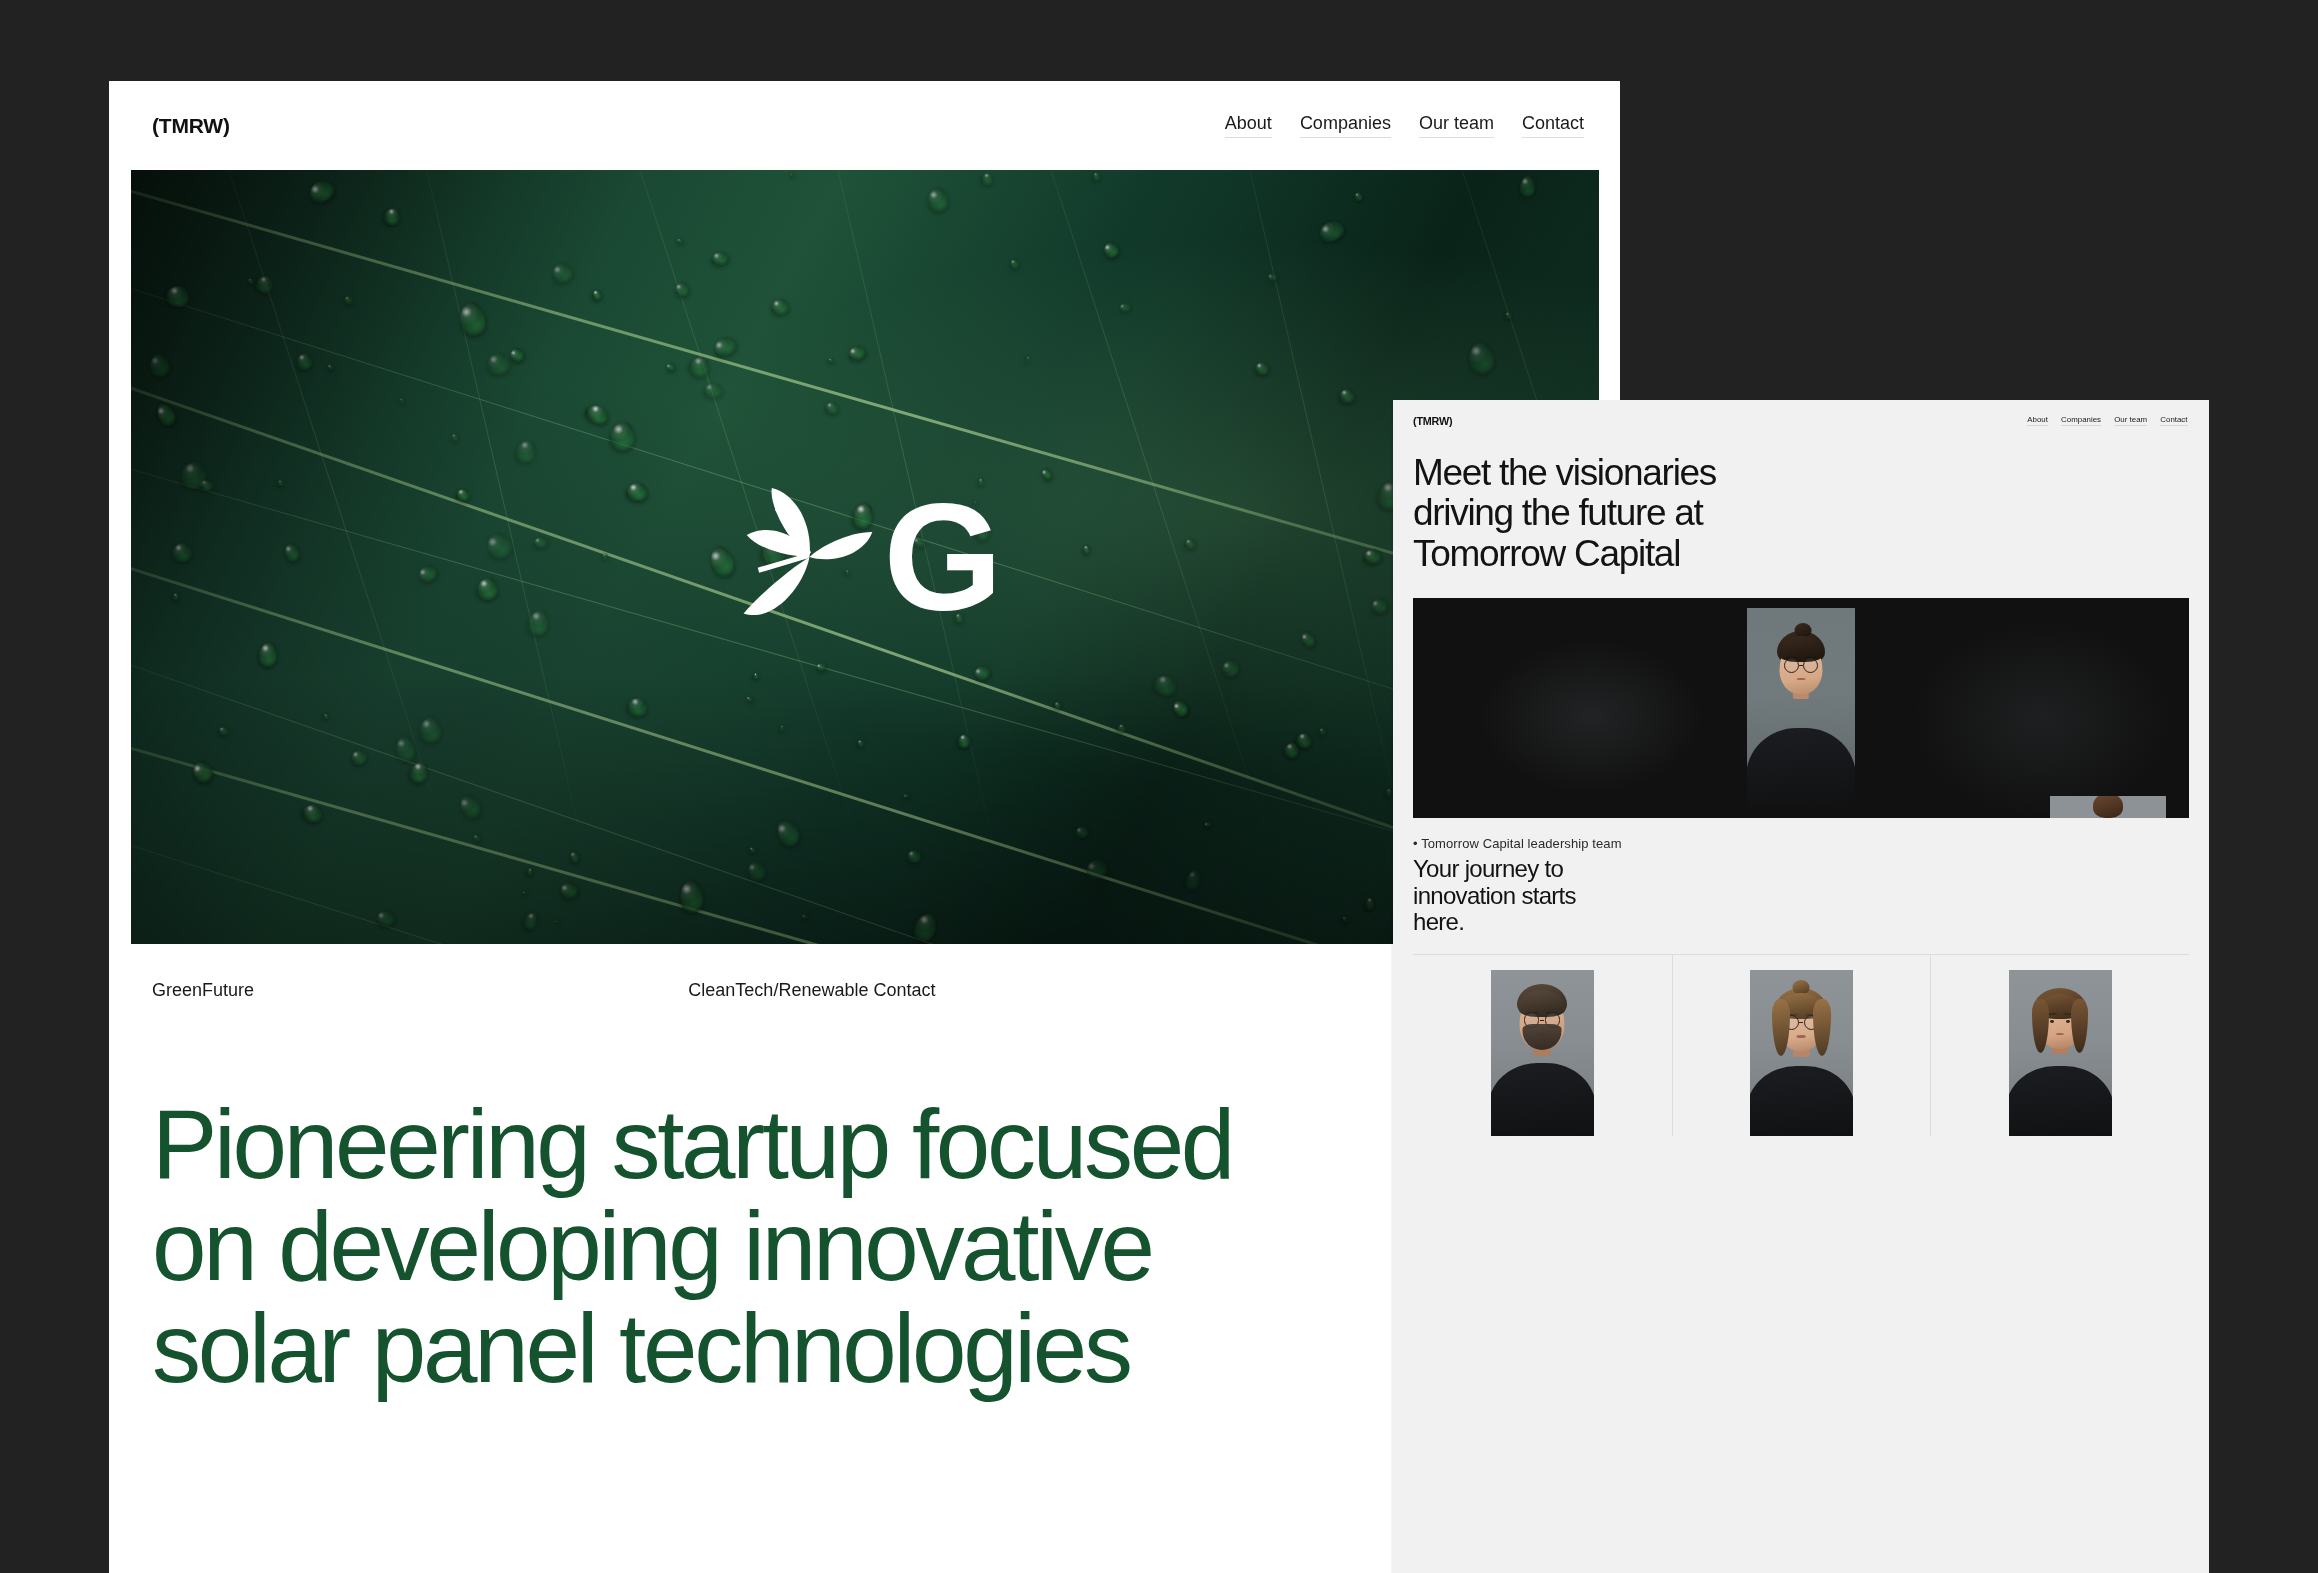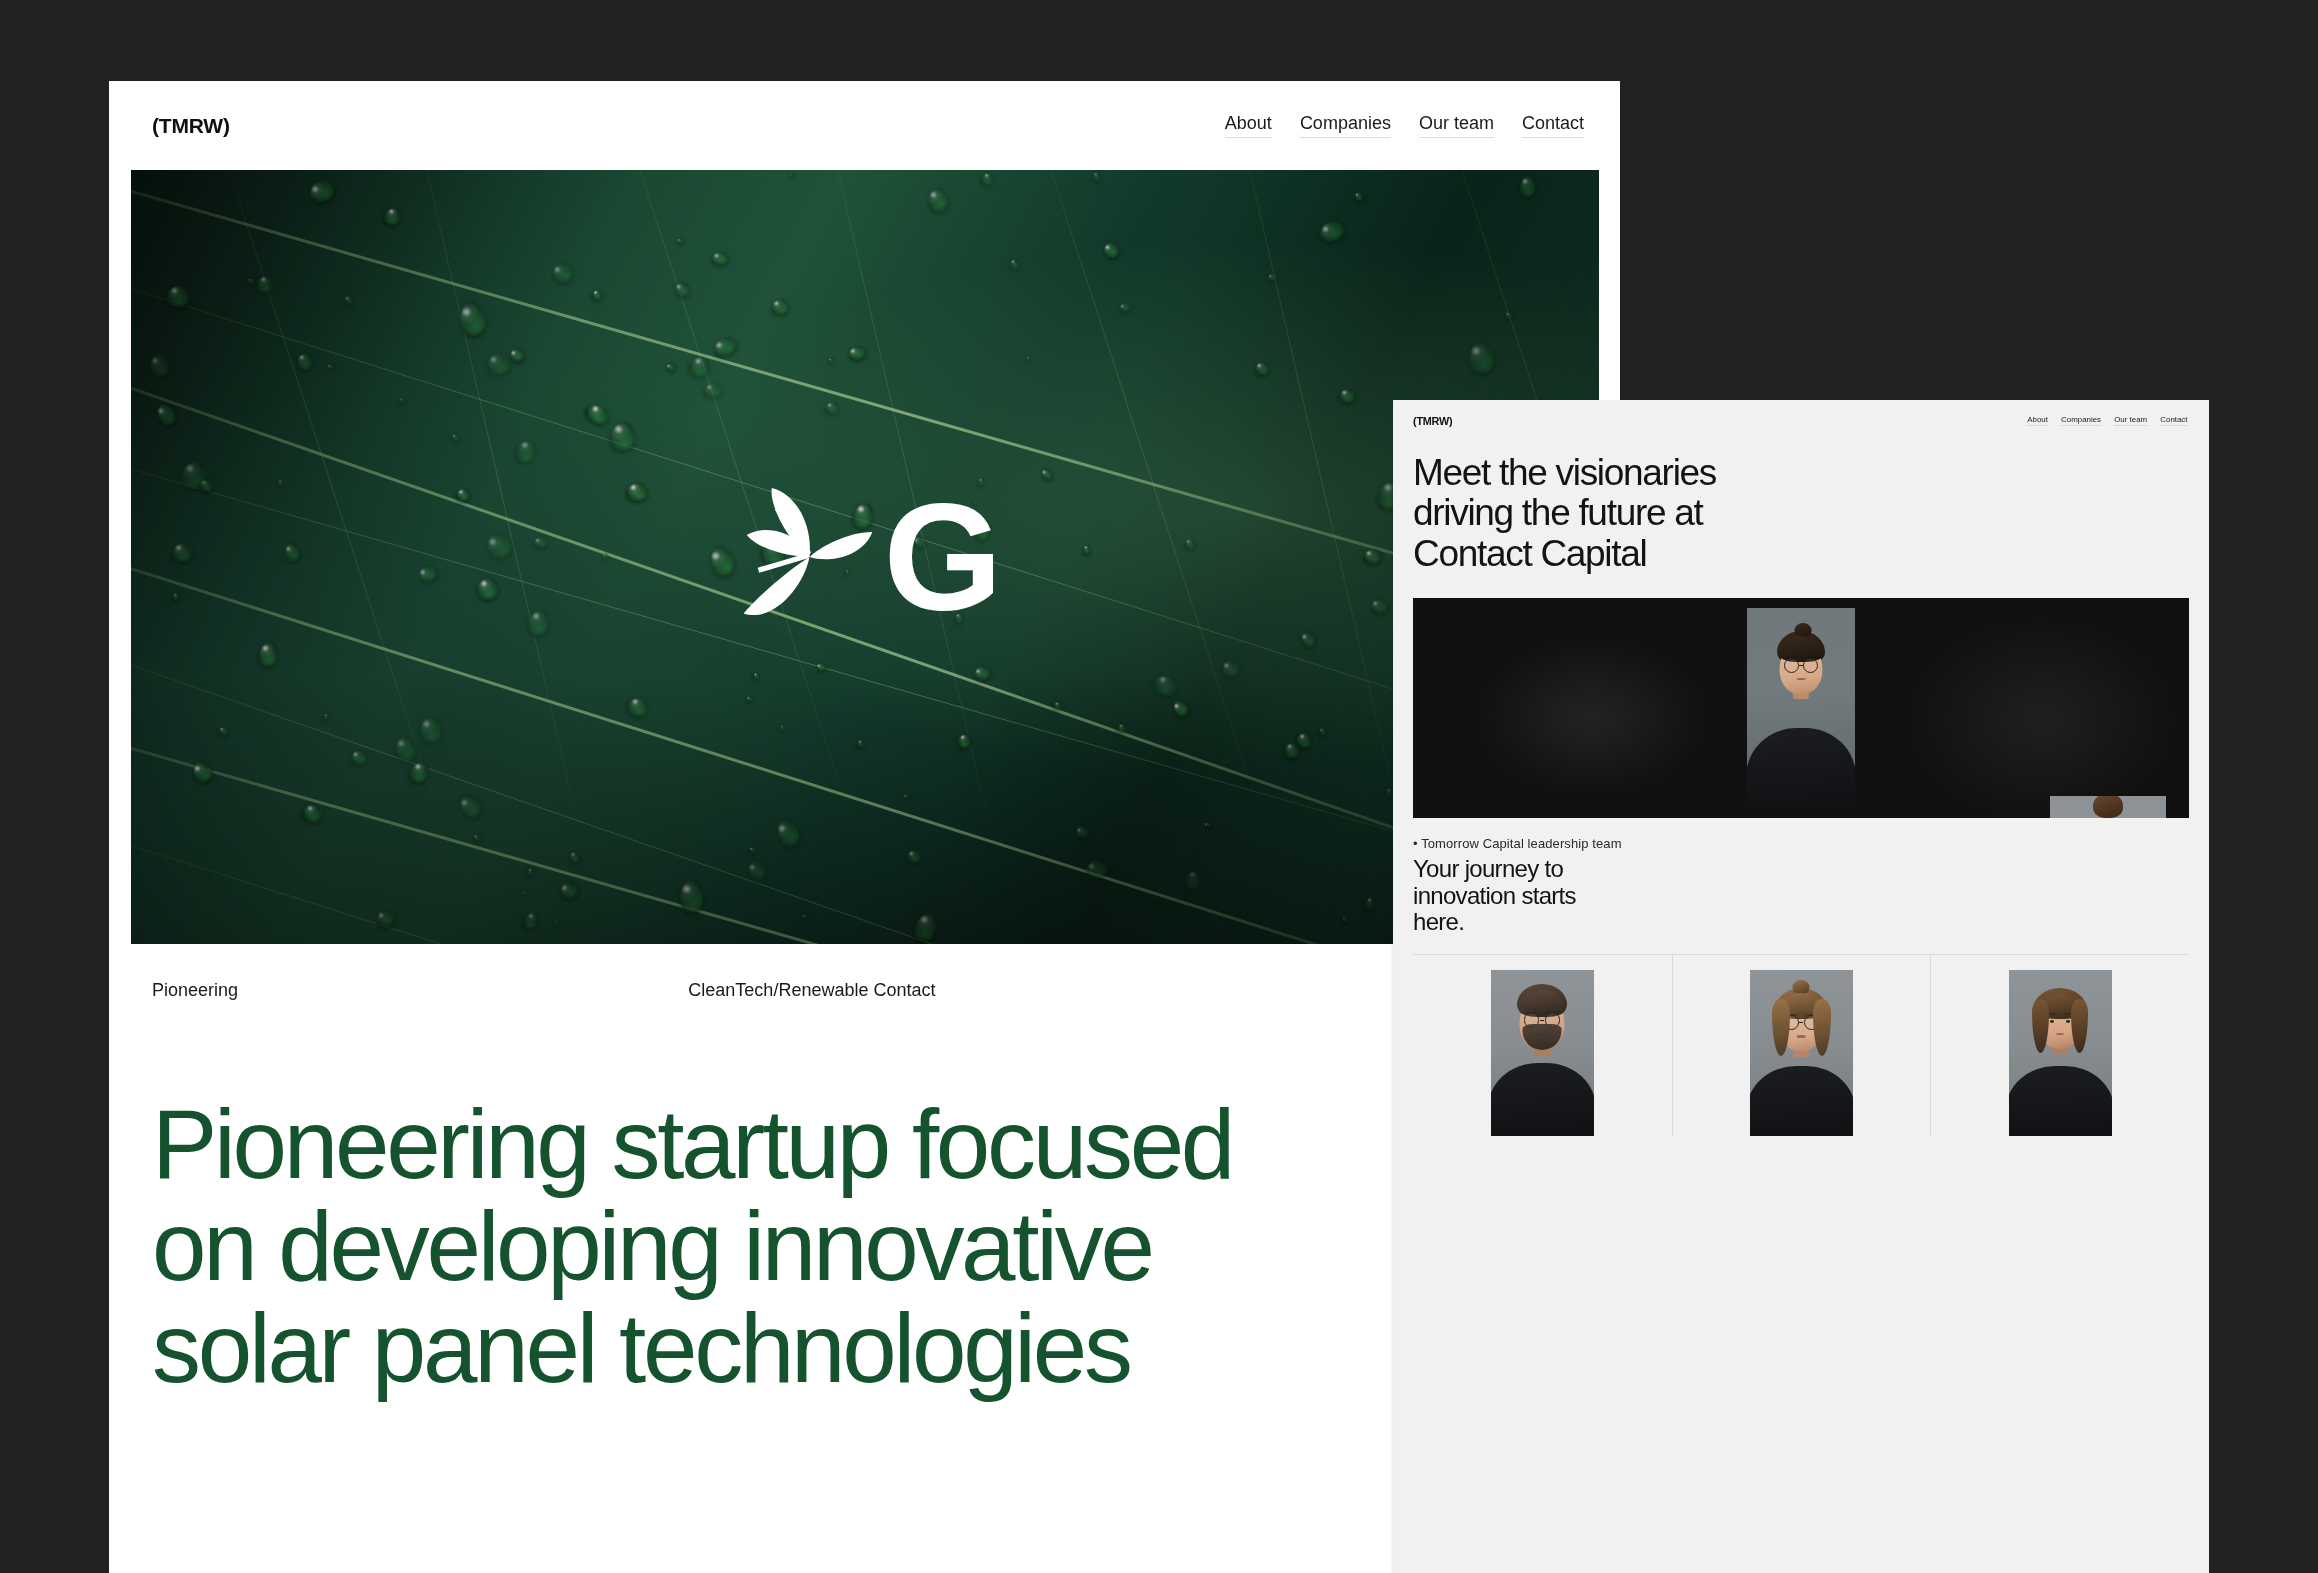--- a/index.html
+++ b/index.html
@@ -411,42 +411,42 @@
           <path d="M50 50 C 56 44, 74 34, 90 34 C 84 50, 62 54, 50 50 Z"></path>
           <path d="M49.2 49.1 L 28 20 L 30.6 18.2 L 51 47 Z"></path>
           <path d="M49.5 50.6 L 18 60 L 17 56.8 L 49 47.4 Z"></path>
         </g>
       </svg>
       <div class="logo-letter">G</div>
     </div>
   </div>
 
   <div class="w1-meta">
-    <div class="m1">Pioneering</div>
+    <div class="m1">GreenFuture</div>
     <div class="m2">CleanTech/Renewable Contact</div>
   </div>
 
   <h1 class="w1-headline">Pioneering startup focused on developing innovative solar panel technologies</h1>
 </div>
 
 <div class="win2">
 
   <div class="w2-header">
     <div class="brand2">(TMRW)</div>
     <nav class="nav2">
       <a href="#">About</a>
       <a href="#">Companies</a>
       <a href="#">Our team</a>
       <a href="#">Contact</a>
     </nav>
   </div>
 
   <h1 class="w2-title">Meet the visionaries
 driving the future at
-Contact  Capital</h1>
+Tomorrow  Capital</h1>
 
   <div class="w2-hero">
     <div class="hero-glowL"></div>
     <div class="hero-glowR"></div>
     <div class="portrait-main" id="portraitMain">
         <div class="p-hair" style="width: 48px; height: 34px; top: 23px; background: linear-gradient(165deg, rgb(58, 42, 30), rgb(29, 20, 13)); left: calc(50% + 0px);"></div>
         <div class="p-bun" style="width: 17px; height: 14.6px; top: 15.5px; background: linear-gradient(160deg, rgb(58, 42, 30), rgb(29, 20, 13)); left: calc(50% + 1.7px);"></div>
         <div class="p-body" style="width: 110px; height: 79px;"></div>
         <div class="p-neck" style="width: 16.4px; height: 16.3px; top: 75px; background: rgb(185, 139, 107); left: calc(50% + 0px);"></div>
         <div class="p-head" style="width: 43px; height: 54px; top: 32px; background: linear-gradient(170deg, rgb(228, 189, 160) 0%, rgb(214, 168, 134) 70%, rgb(185, 139, 107) 100%); left: calc(50% + 0px);"></div>

